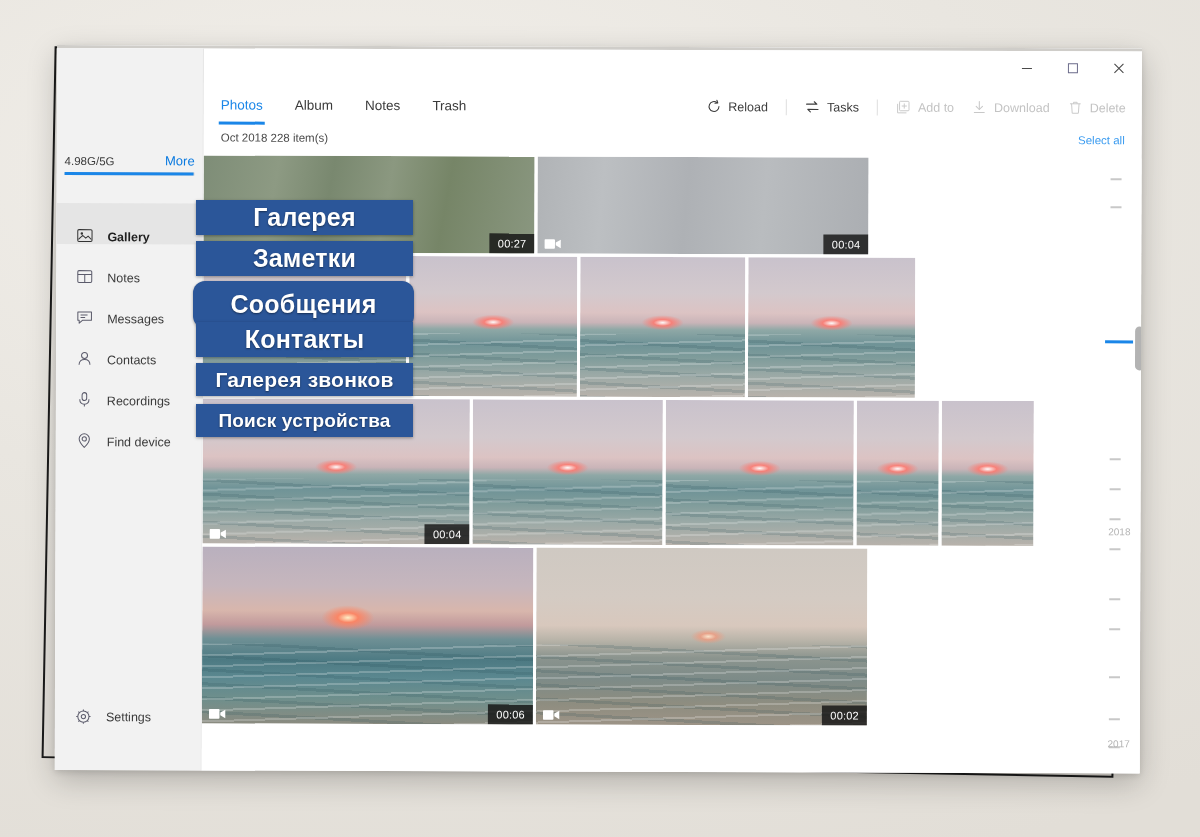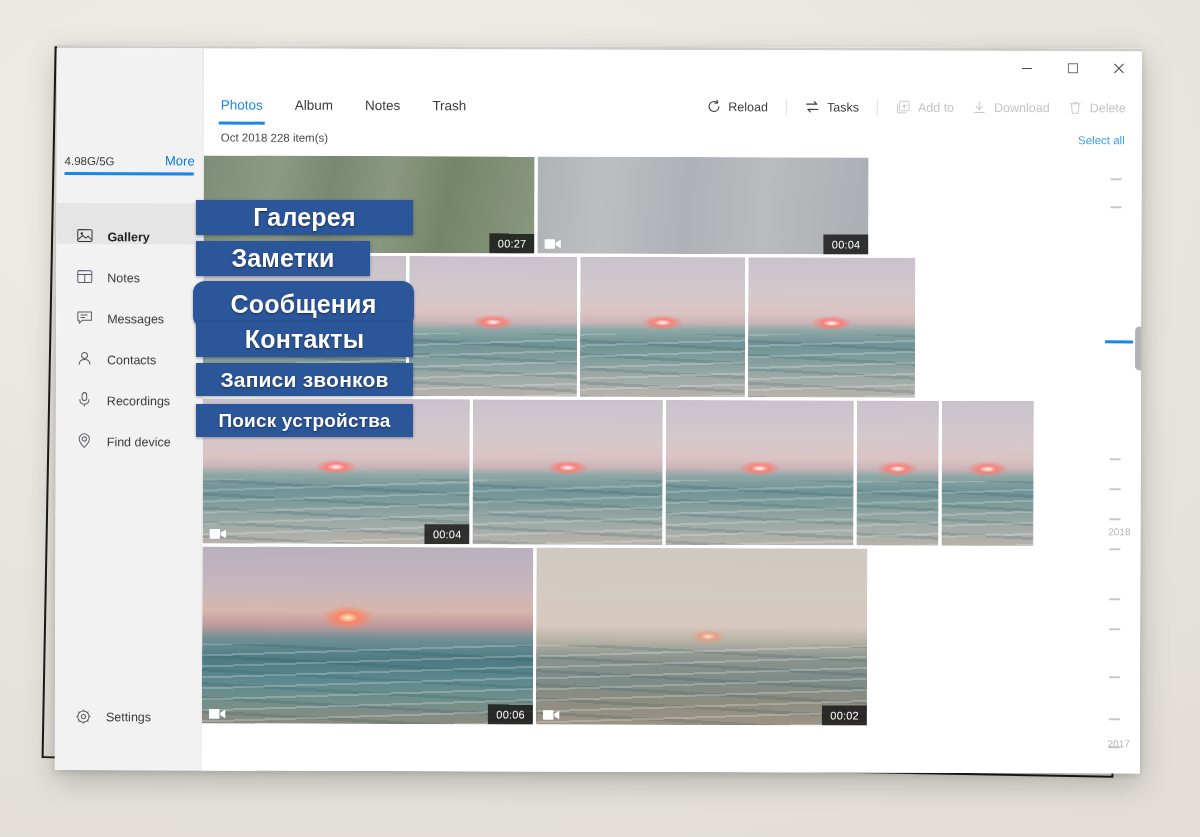--- a/index.html
+++ b/index.html
@@ -521,18 +521,18 @@
         <div class="yearlbl" style="top: 368px; text-align: center;">2018</div>
         <div class="yearlbl" style="top: 580px;">2017</div>
         <div class="cursor-bar" style="top: 182px;"></div>
         <div class="scroll-thumb" style="top: 168px;"></div>
       </div>
   </div>
 </div>
 
 <div id="overlay-layer">
     <div class="ovl" style="left: 196px; top: 200px; width: 217px; height: 35px; font-size: 25px;">Галерея</div>
-    <div class="ovl" style="left: 196px; top: 241px; width: 174px; height: 35px; font-size: 25px;">Заметки</div>
+    <div class="ovl" style="left: 196px; top: 241px; width: 217px; height: 35px; font-size: 25px;">Заметки</div>
     <div class="ovl" style="left: 193px; top: 281px; width: 221px; height: 47px; font-size: 25px; border-radius: 12px;">Сообщения</div>
     <div class="ovl" style="left: 196px; top: 322px; width: 217px; height: 35px; font-size: 25px;">Контакты</div>
-    <div class="ovl" style="left: 196px; top: 363px; width: 217px; height: 33px; font-size: 21px;">Записи звонков</div>
+    <div class="ovl" style="left: 196px; top: 363px; width: 217px; height: 33px; font-size: 21px;">Галерея звонков</div>
     <div class="ovl" style="left: 196px; top: 404px; width: 217px; height: 33px; font-size: 19px;">Поиск устройства</div>
   </div>
 
 </body></html>

